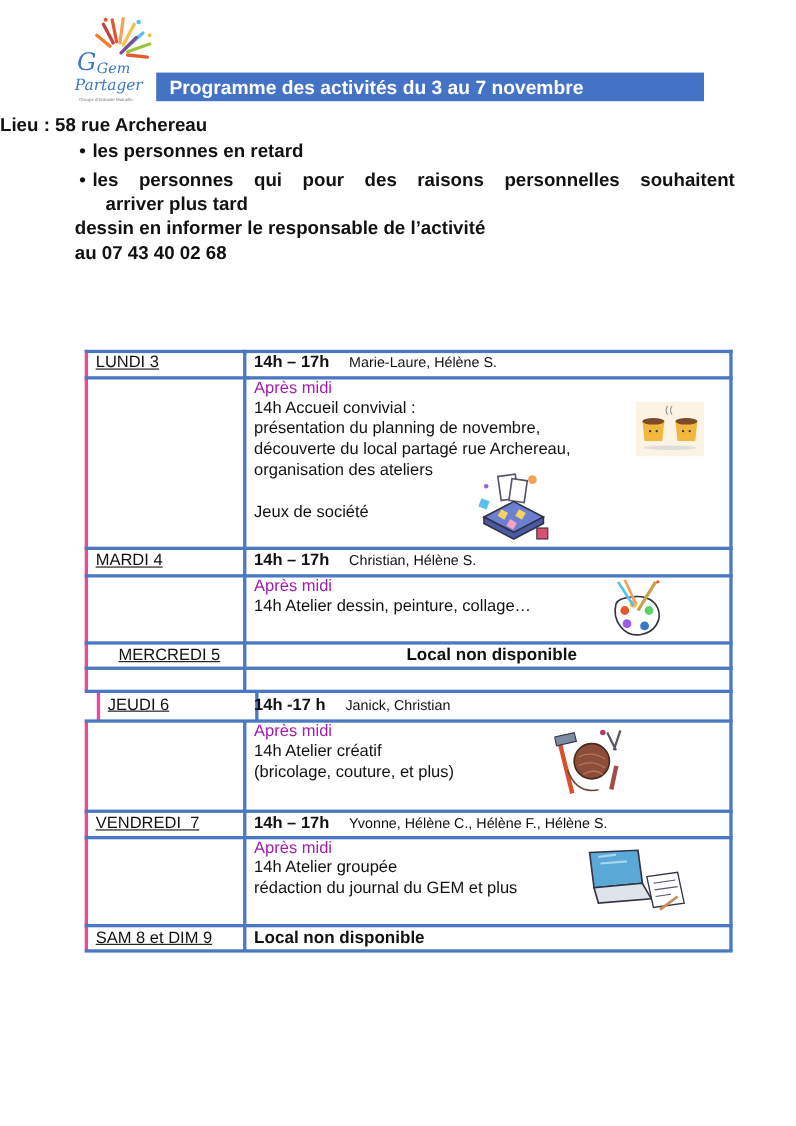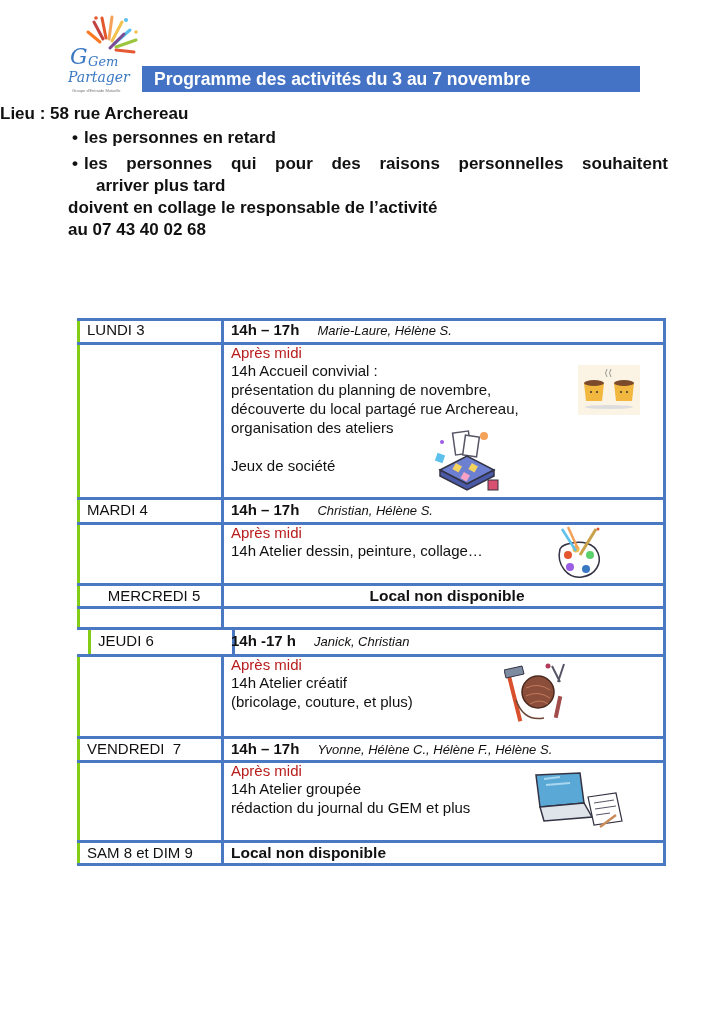--- a/index.html
+++ b/index.html
@@ -24,29 +24,29 @@
   .bullet .dot { width:12px; }
   .bullet.b2 .txt { text-align:justify; text-align-last:justify; width:584px; }
   .cont { padding-left:28px; margin-top:-2px; }
   .b1 { margin-top:2px; }
   .b2 { margin-top:4px; }
 
   
   .table { position:absolute; left:77px; top:318px; width:589px; }
   .row { position:absolute; left:0; width:589px; box-sizing:border-box; }
   .cell-day { position:absolute; left:0; width:147px; top:0; bottom:0; box-sizing:border-box;
-              border-left:3px solid #84cc16; border-right:3px solid #4a78c2;
-              font-size:15px; padding-left:7px; }
+              border-left:3px solid #ec4899; border-right:3px solid #4a78c2;
+              font-size:15px; padding-left:7px;text-decoration:underline; }
   .cell-main { position:absolute; left:147px; right:0; top:0; bottom:0; box-sizing:border-box;
                border-right:3px solid #4a78c2; padding-left:7px; font-size:15px; }
   .hline { position:absolute; left:0; width:589px; height:3px; background:#4a78c2; }
   .hdr .cell-day, .hdr .cell-main { line-height:23px; }
   .time { font-weight:bold; font-size:15px; }
-  .who { font-style:italic; font-size:13px; margin-left:18px;margin-top:42px; }
-  .apres { color:#b91c1c; font-size:15px; }
+  .who { font-size:13px; margin-left:18px;margin-top:42px; }
+  .apres { color:#a21caf; font-size:15px; }
   .body-text { font-size:15px; line-height:19px; }
   .bold15 { font-weight:bold; font-size:15.5px; }
 
   .illus { position:absolute; }
 </style>
 </head>
 <body>
 
 <div class="logo">
   <svg viewBox="0 0 78 86">
@@ -77,21 +77,21 @@
 <div class="intro">
   <div class="bullet b1">
     <span class="dot">•</span>
     <span>les personnes en retard</span>
   </div>
   <div class="bullet b2">
     <span class="dot">•</span>
     <span class="txt">les personnes qui pour des raisons personnelles souhaitent</span>
   </div>
   <p class="cont">arriver plus tard</p>
-  <p>doivent en collage le responsable de l’activité</p>
+  <p>dessin en informer le responsable de l’activité</p>
   <p>au 07 43 40 02 68</p>
 </div>
 
 <div class="table">
 
   <div class="row hdr" style="top:0;height:25px;">
     <div class="cell-day">LUNDI 3</div>
     <div class="cell-main">
       <span class="time">14h – 17h</span><span class="who">Marie-Laure, Hélène S.</span>
     </div>

